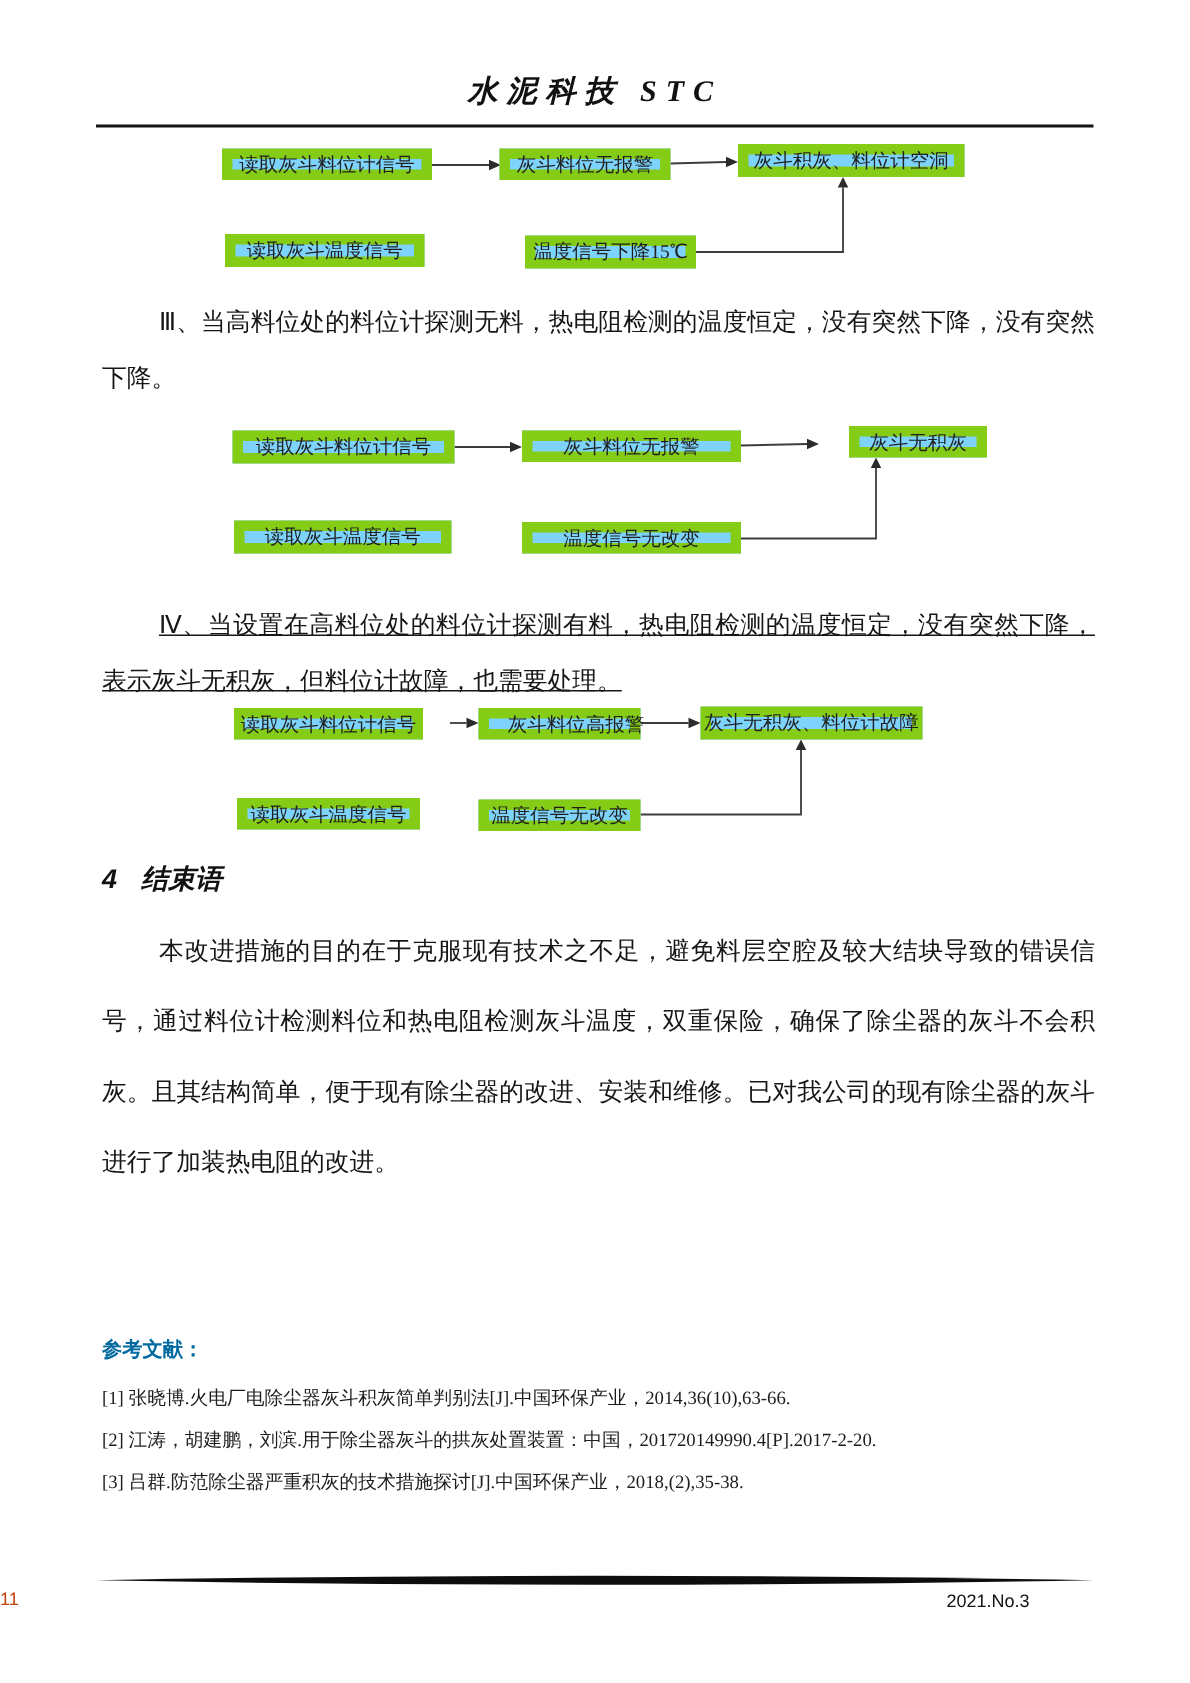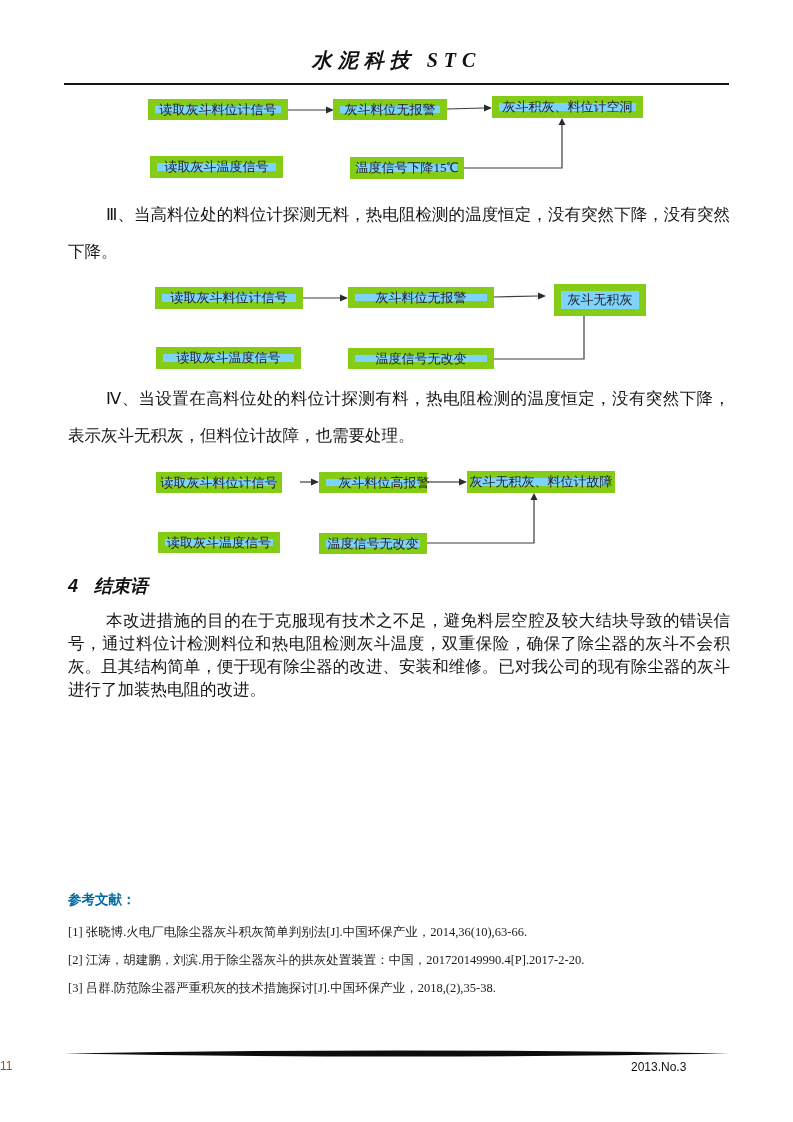--- a/index.html
+++ b/index.html
@@ -20,21 +20,21 @@
     display:flex; align-items:center; justify-content:center;
     font-size:13px; white-space:nowrap; color:#1f1f1f; box-sizing:border-box;
   }
   .connectors { position:absolute; top:0; left:0; width:793px; height:1122px; pointer-events:none; }
   .connectors line, .connectors polyline { stroke:#3c3c3c; stroke-width:1.2; fill:none; }
   .connectors polygon { fill:#2b2b2b; }
   .para {
     position:absolute; left:68px; width:662px; font-size:16.5px; line-height:37px;
     text-align:justify; text-indent:38px; color:#161616;
   }
-  .concl { line-height:23px;font-family:Liberation Mono, monospace; }
+  .concl { line-height:47px; }
   .sec-heading {
     position:absolute; left:68px; top:574px; font-size:18px; font-weight:bold;
     font-family:"Liberation Sans", sans-serif; color:#111;font-style:italic;
   }
   .sec-heading .num { margin-right:16px; }
   .refs-heading {
     position:absolute; left:68px; top:891px; font-size:13.5px; font-weight:bold; color:#0369a1;
   }
   .ref-item {
     position:absolute; left:68px; width:662px; font-size:12.5px; line-height:16px;
@@ -91,25 +91,25 @@
   <div class="fc-box" style="left:148px; top:99px;  width:140px; height:21px;">读取灰斗料位计信号</div>
   <div class="fc-box" style="left:333px; top:99px;  width:114px; height:21px;">灰斗料位无报警</div>
   <div class="fc-box" style="left:492px; top:96px;  width:151px; height:22px;">灰斗积灰、料位计空洞</div>
   <div class="fc-box" style="left:150px; top:156px; width:133px; height:22px;">读取灰斗温度信号</div>
   <div class="fc-box" style="left:333px; top:157px; width:114px; height:22px;margin-left:17px;">温度信号下降15℃</div>
 
   <div class="para" style="top:196px;">Ⅲ、当高料位处的料位计探测无料，热电阻检测的温度恒定，没有突然下降，没有突然下降。</div>
 
   <div class="fc-box" style="left:155px; top:287px; width:148px; height:22px;">读取灰斗料位计信号</div>
   <div class="fc-box" style="left:348px; top:287px; width:146px; height:21px;">灰斗料位无报警</div>
-  <div class="fc-box" style="left:554px; top:284px; width:92px;  height:32px;">灰斗无积灰</div>
+  <div class="fc-box" style="left:566px; top:284px; width:92px;  height:21px;">灰斗无积灰</div>
   <div class="fc-box" style="left:156px; top:347px; width:145px; height:22px;">读取灰斗温度信号</div>
   <div class="fc-box" style="left:348px; top:348px; width:146px; height:21px;">温度信号无改变</div>
 
-  <div class="para" style="top:380px;">Ⅳ、当设置在高料位处的料位计探测有料，热电阻检测的温度恒定，没有突然下降，表示灰斗无积灰，但料位计故障，也需要处理。</div>
+  <div class="para" style="top:398px;text-decoration:underline;">Ⅳ、当设置在高料位处的料位计探测有料，热电阻检测的温度恒定，没有突然下降，表示灰斗无积灰，但料位计故障，也需要处理。</div>
 
   <div class="fc-box" style="left:156px; top:472px; width:126px; height:21px;">读取灰斗料位计信号</div>
   <div class="fc-box" style="left:319px; top:472px; width:108px; height:21px;padding-left:22px;">灰斗料位高报警</div>
   <div class="fc-box" style="left:467px; top:471px; width:148px; height:22px;">灰斗无积灰、料位计故障</div>
   <div class="fc-box" style="left:158px; top:532px; width:122px; height:21px;">读取灰斗温度信号</div>
   <div class="fc-box" style="left:319px; top:533px; width:108px; height:21px;">温度信号无改变</div>
 
   <div class="sec-heading">
     <span class="num">4</span><span>结束语</span>
   </div>
@@ -118,15 +118,15 @@
 
   <div class="refs-heading">参考文献：</div>
   <div class="ref-item" style="top:924px;">[1] 张晓博.火电厂电除尘器灰斗积灰简单判别法[J].中国环保产业，2014,36(10),63-66.</div>
   <div class="ref-item" style="top:952px;">[2] 江涛，胡建鹏，刘滨.用于除尘器灰斗的拱灰处置装置：中国，201720149990.4[P].2017-2-20.</div>
   <div class="ref-item" style="top:980px;">[3] 吕群.防范除尘器严重积灰的技术措施探讨[J].中国环保产业，2018,(2),35-38.</div>
 
   <svg class="footer-line" viewBox="0 0 665 9" preserveAspectRatio="none">
     <path d="M0 4.5 Q 332 -1.5 665 4.5 Q 332 10.5 0 4.5 Z" fill="#0d0d0d"></path>
   </svg>
   <div class="page-num">11</div>
-  <div class="issue-num">2013.No.3</div>
+  <div class="issue-num">2021.No.3</div>
 
 </div>
 
 </body></html>

